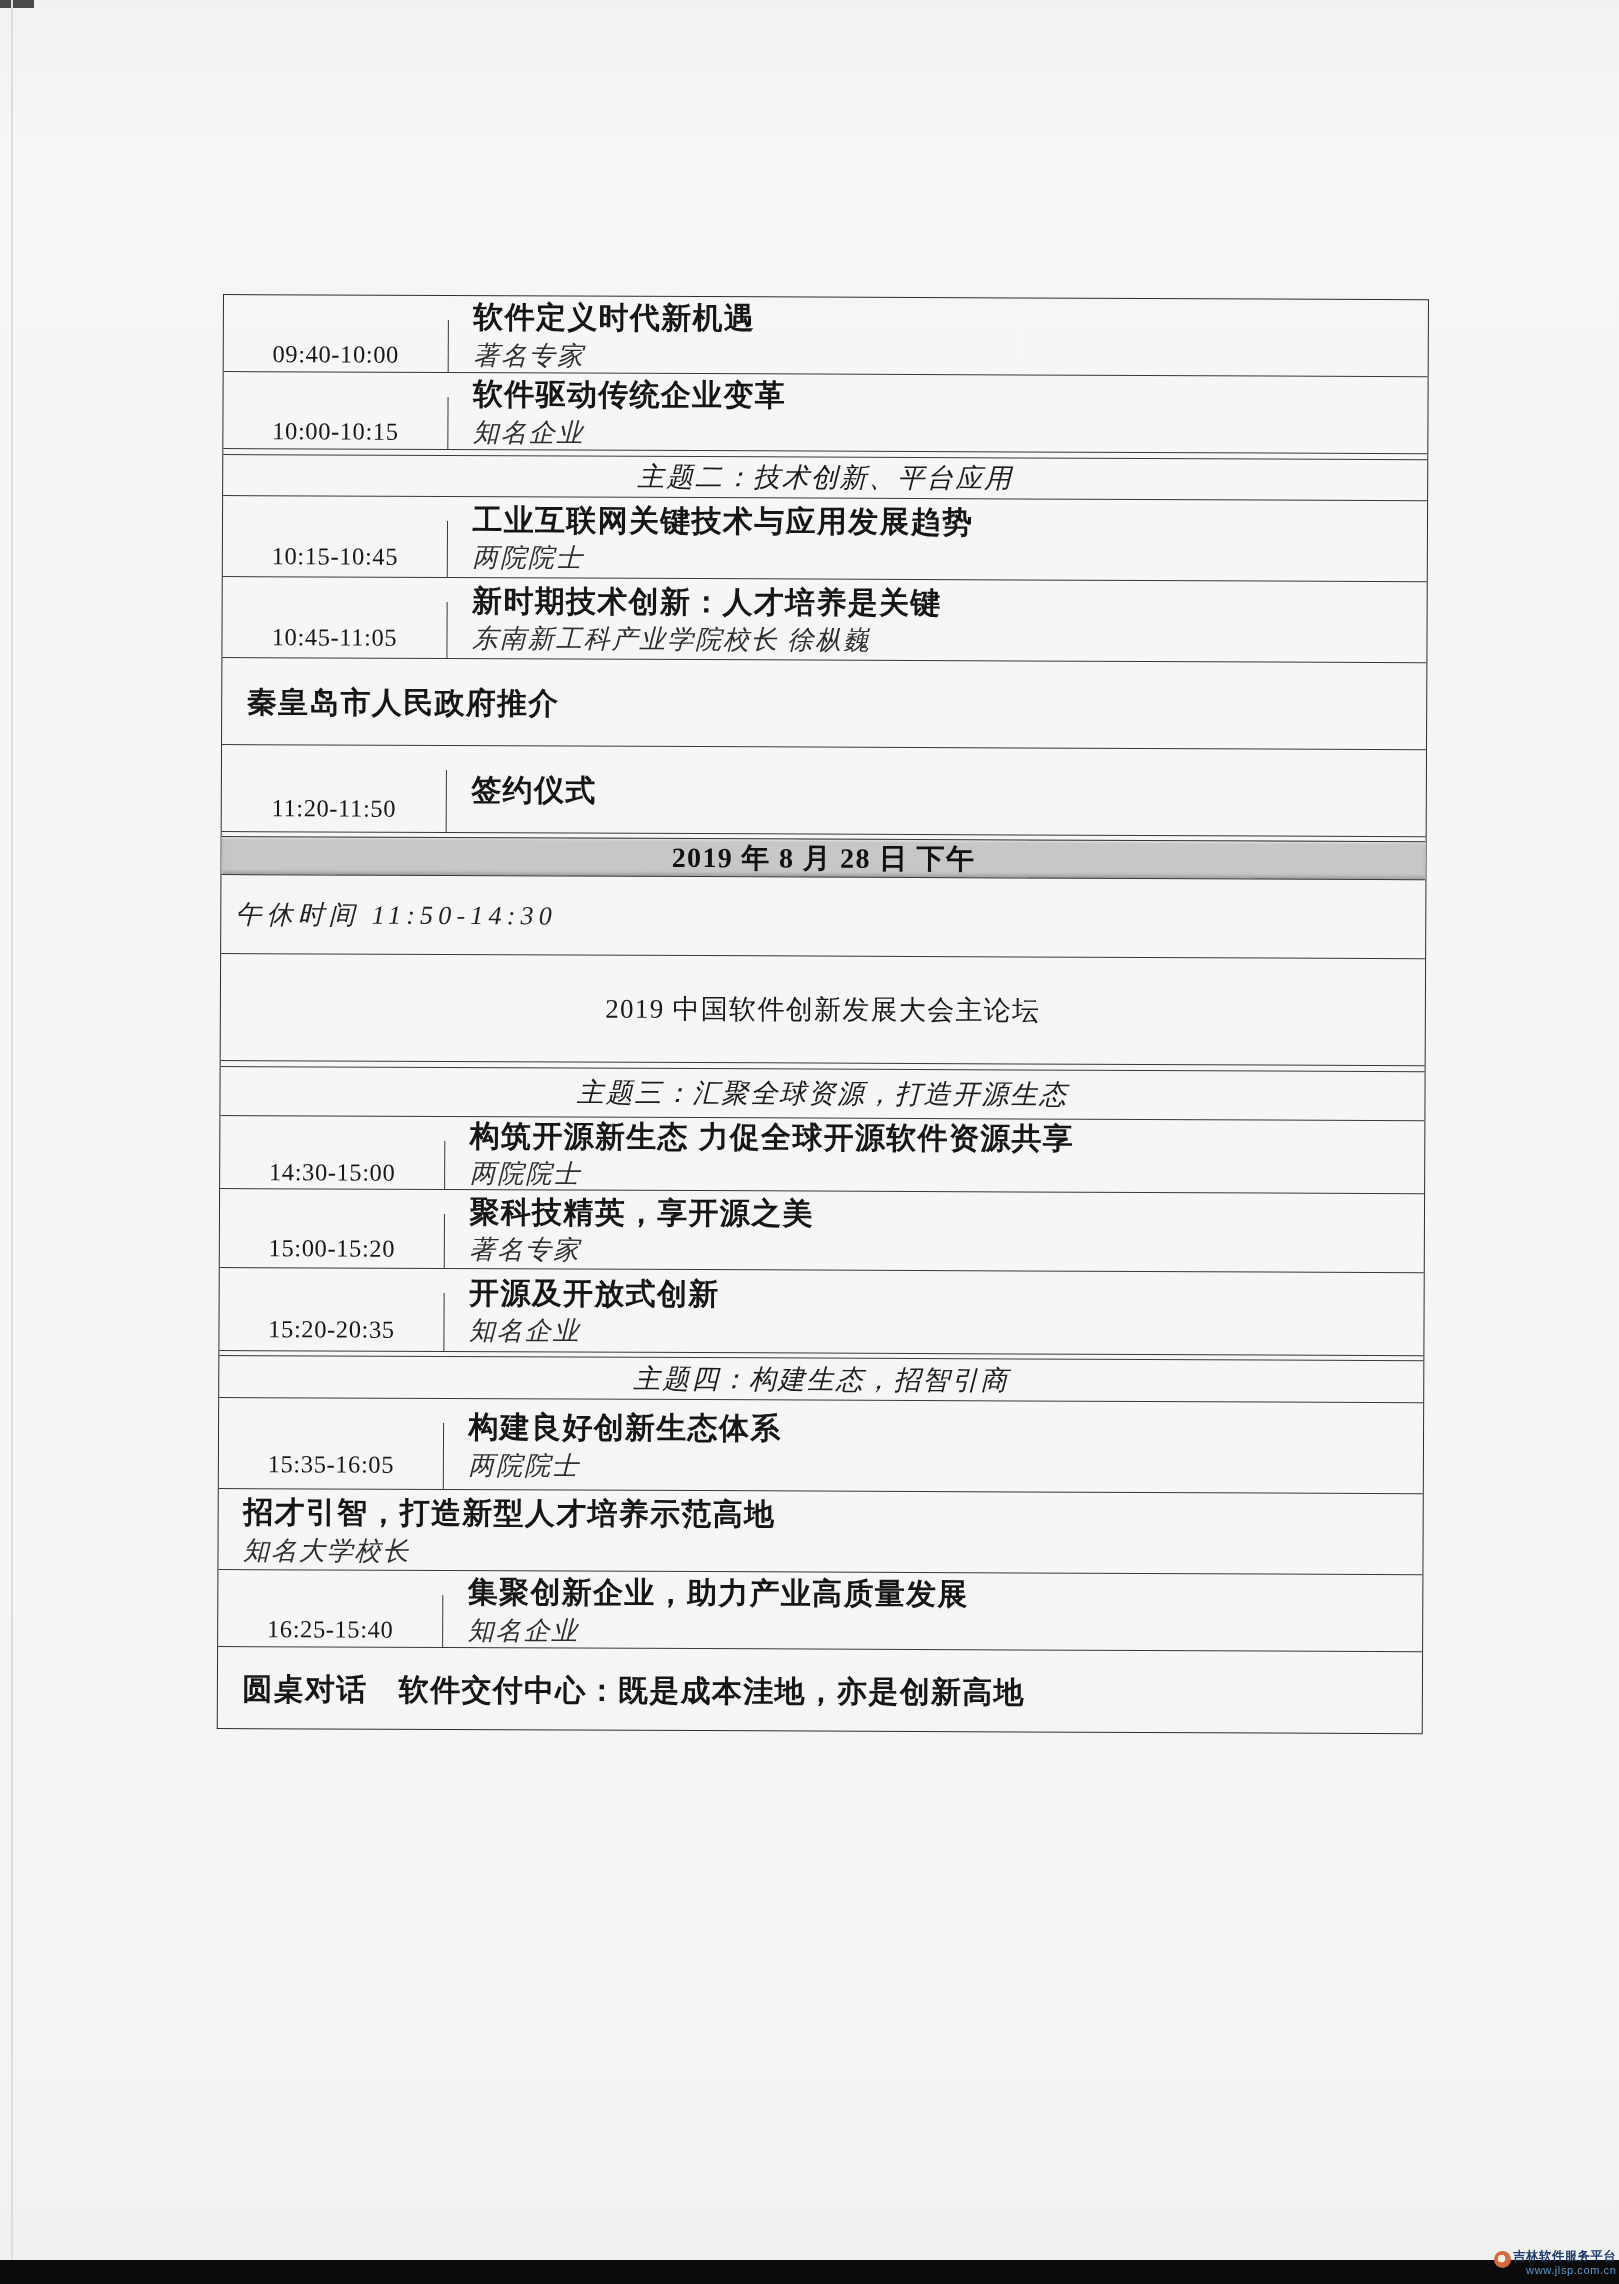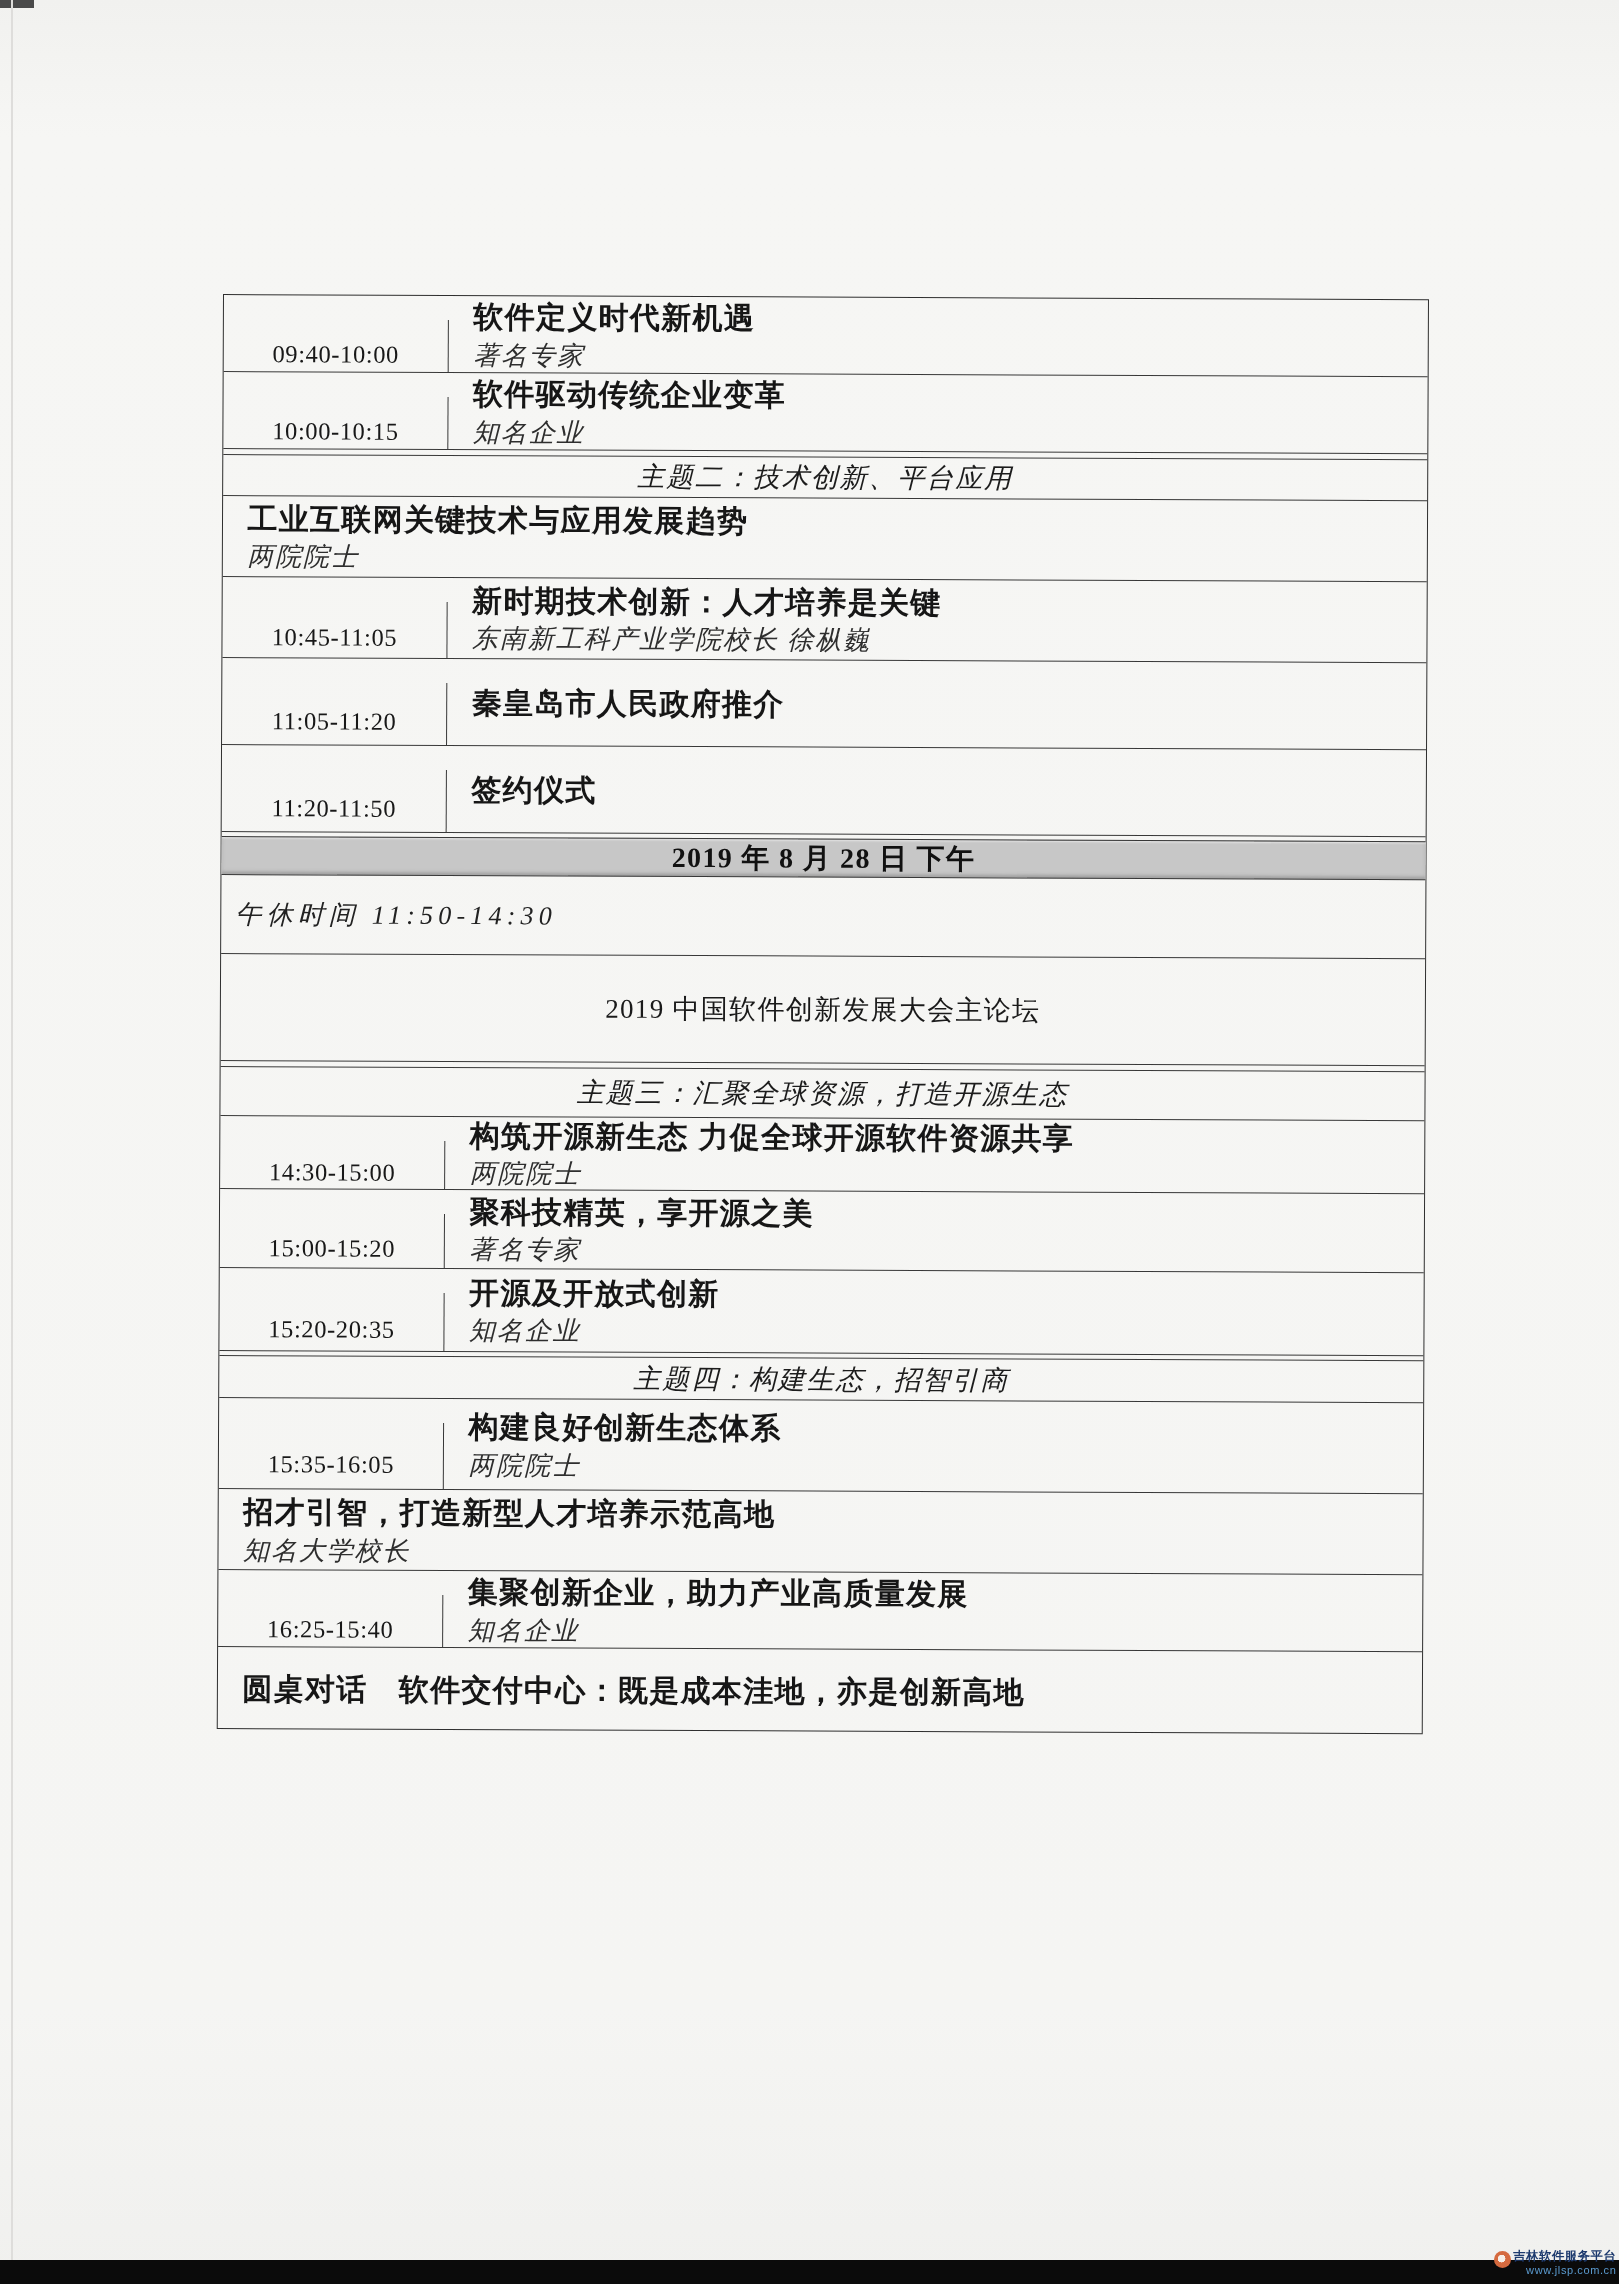--- a/index.html
+++ b/index.html
@@ -129,36 +129,36 @@
         <div class="session-title">软件驱动传统企业变革</div>
         <div class="session-speaker">知名企业</div>
       </div>
     </div>
 
     <div class="row theme-row sep-top" style="height:42px">
       <div class="theme-text">主题二：技术创新、平台应用</div>
     </div>
 
     <div class="row" style="height:81px">
+      <div class="cell-time">10:15-10:45</div>
       <div class="cell-content">
         <div class="session-title">工业互联网关键技术与应用发展趋势</div>
         <div class="session-speaker">两院院士</div>
       </div>
     </div>
 
     <div class="row" style="height:81px">
       <div class="cell-time">10:45-11:05</div>
       <div class="cell-content">
         <div class="session-title">新时期技术创新：人才培养是关键</div>
         <div class="session-speaker">东南新工科产业学院校长  徐枞巍</div>
       </div>
     </div>
 
     <div class="row" style="height:87px">
-      <div class="cell-time">11:05-11:20</div>
       <div class="cell-content">
         <div class="session-title">秦皇岛市人民政府推介</div>
       </div>
     </div>
 
     <div class="row" style="height:87px">
       <div class="cell-time">11:20-11:50</div>
       <div class="cell-content">
         <div class="session-title">签约仪式</div>
       </div>

